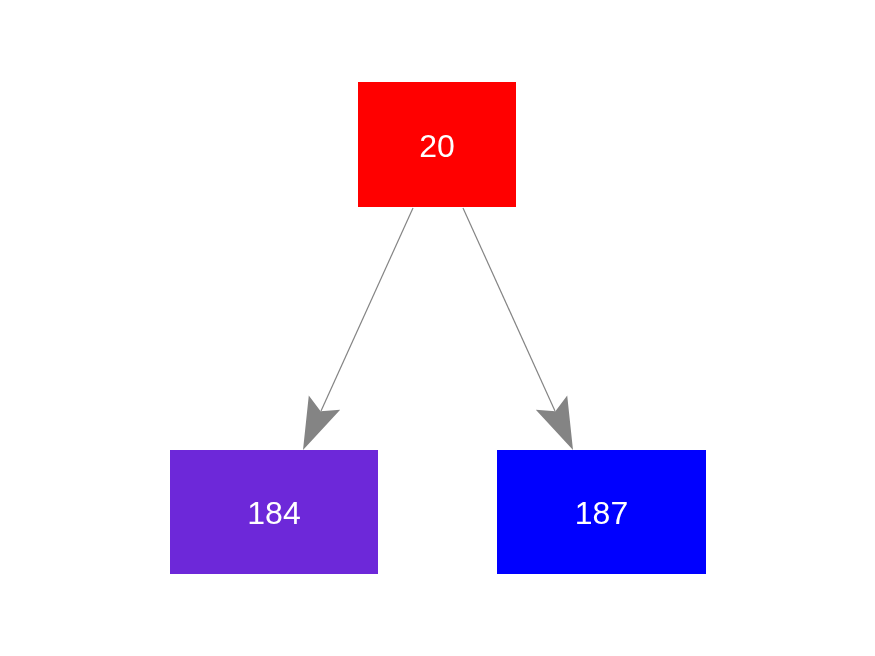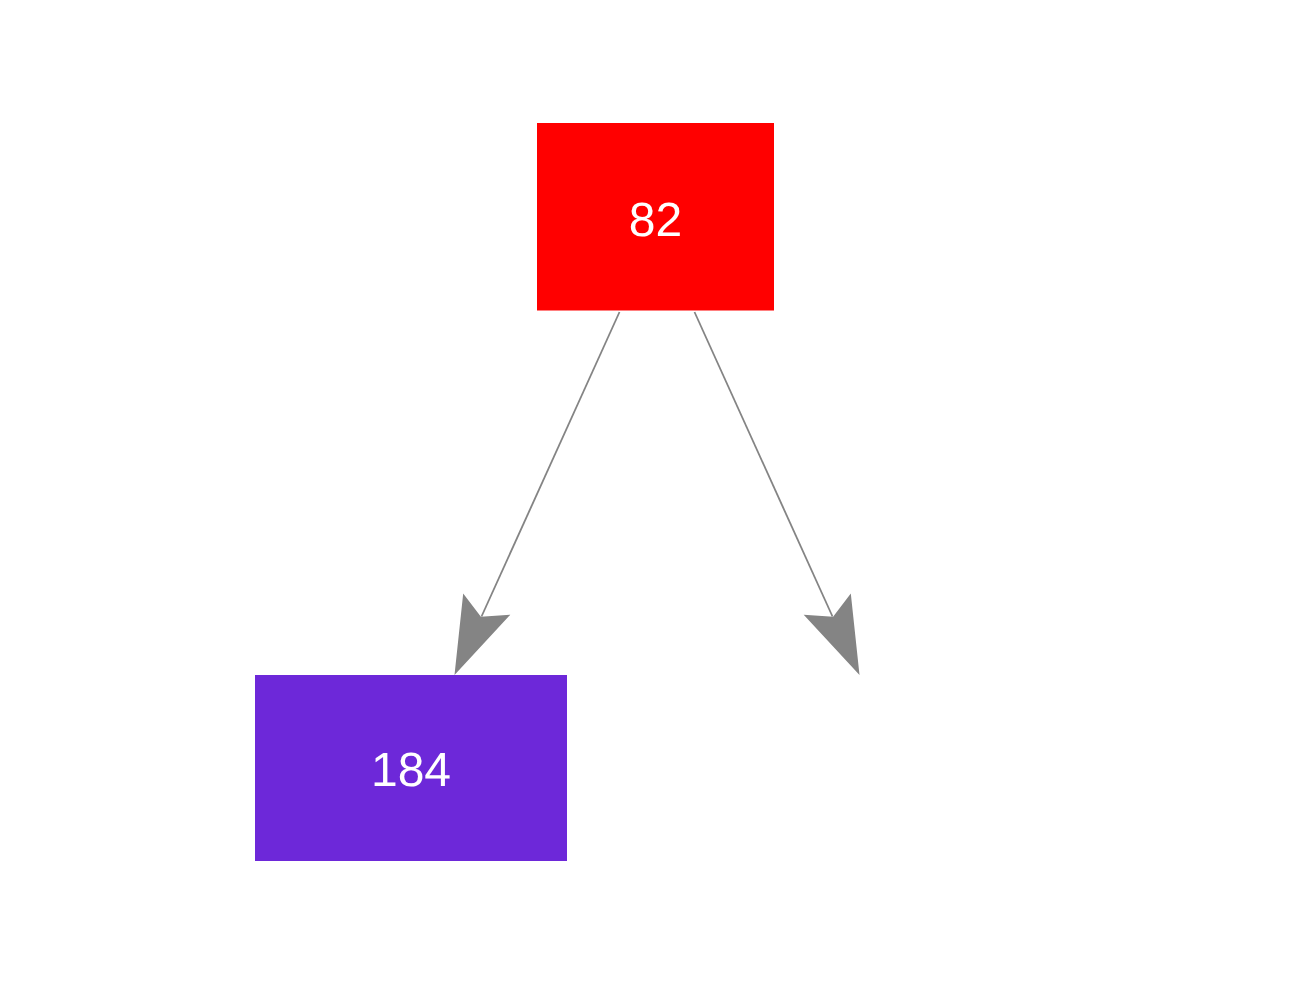--- a/index.html
+++ b/index.html
@@ -74,21 +74,24 @@
       <line x1="413" y1="208" x2="321" y2="411" stroke="#848484"></line>
       <polygon points="303,450 308.8,395.6 320.6,411.2 340.2,409.8" fill="#848484"></polygon>
     </g>
     <g>
       <line x1="463" y1="208" x2="555" y2="411" stroke="#848484"></line>
       <polygon points="573,450 567.2,395.6 555.4,411.2 535.8,409.8" fill="#848484"></polygon>
     </g>
   </svg>
 
   <div class="node node-root" style="background: rgb(255, 0, 0); color: rgb(255, 255, 255);">
-    <span class="node-label">82</span>
+    <span class="node-label">20</span>
   </div>
 
   <div class="node node-left" style="background: #6d28d9; color: rgb(255, 255, 255);">
     <span class="node-label">184</span>
   </div>
 
+  <div class="node node-right" style="background: rgb(0, 0, 255); color: rgb(255, 255, 255);">
+    <span class="node-label">187</span>
+  </div>
 
 </div>
 
 </body></html>

